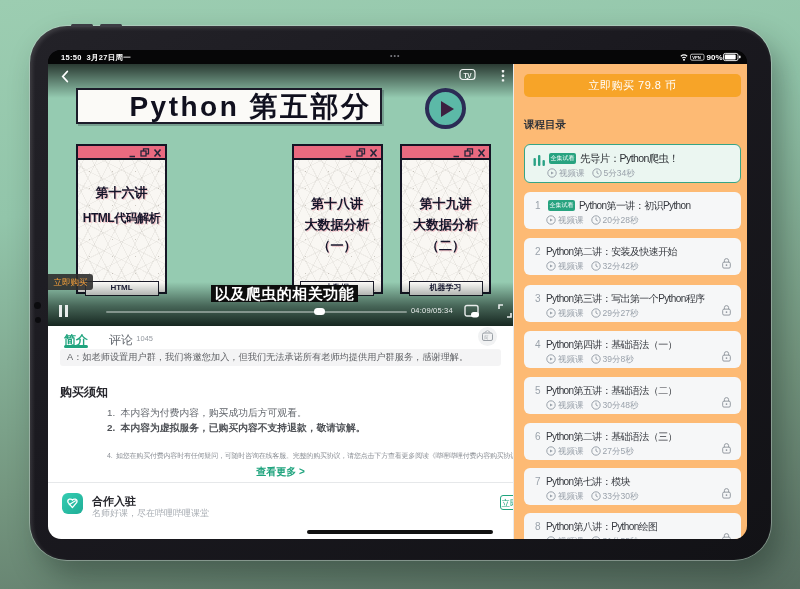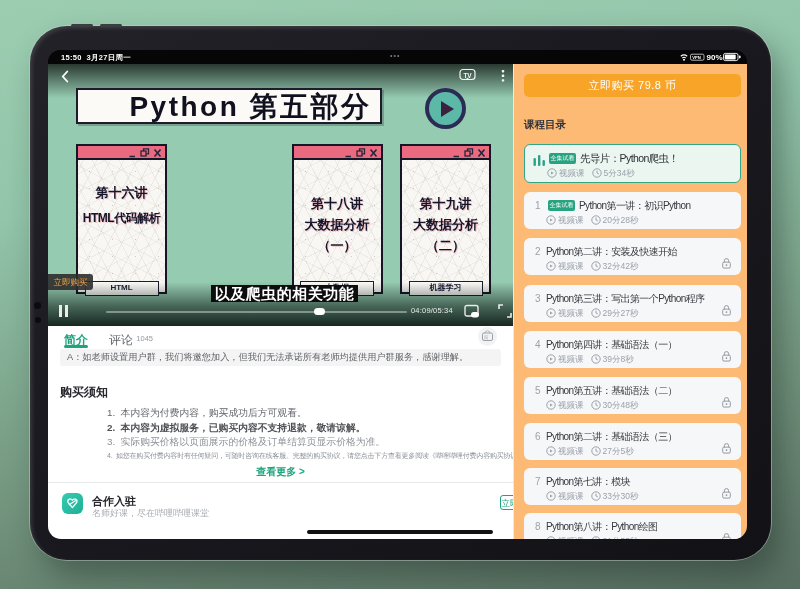--- a/index.html
+++ b/index.html
@@ -206,21 +206,20 @@
         <svg width="19" height="19" viewBox="0 0 19 19">
           <rect x="4.5" y="6" width="10" height="7.5" rx="1.5" fill="none" stroke="#9aa0a6" stroke-width="1"></rect>
           <path d="M7 5.5 L9 3.5 M12 5.5 L10 3.5" stroke="#9aa0a6" stroke-width="1" fill="none"></path>
           <text x="6" y="11.6" font-size="4.5" fill="#9aa0a6">简</text>
         </svg>
       </div>
     <div id="notice">A：如老师设置用户群，我们将邀您加入，但我们无法承诺所有老师均提供用户群服务，感谢理解。</div>
     <div id="buyhead">购买须知</div>
     <div class="bi" style="top:81px;color:#62666c;">1. &nbsp;本内容为付费内容，购买成功后方可观看。</div>
     <div class="bi" style="top:95.5px;color:#4c4f54;font-weight:bold;">2. &nbsp;本内容为虚拟服务，已购买内容不支持退款，敬请谅解。</div>
-    <div class="bi" style="top:110px;color:#8d9197;">3. &nbsp;实际购买价格以页面展示的价格及订单结算页显示价格为准。</div>
     <div class="bi" style="top:124.5px;color:#8d9197;font-size:7px;letter-spacing:-0.2px;">4. &nbsp;如您在购买付费内容时有任何疑问，可随时咨询在线客服。完整的购买协议，请您点击下方查看更多阅读《哔哩哔哩付费内容购买协议》</div>
     <div id="seemore">查看更多 &gt;</div>
     <div id="div1"></div>
     <div id="coop-ic">
         <svg width="21" height="21" viewBox="0 0 21 21">
           <path d="M6 9.4 Q5.2 7 7.3 6.2 Q9.2 5.6 10.4 7.2 Q11.6 5.6 13.5 6.2 Q15.6 7 14.8 9.4 L10.4 14.6 Z" fill="none" stroke="#fff" stroke-width="1.3" stroke-linejoin="round"></path>
           <path d="M6.8 12 L13.8 7.4" stroke="#fff" stroke-width="1.2"></path>
         </svg>
       </div>
     <div id="coop-t1">合作入驻</div>

